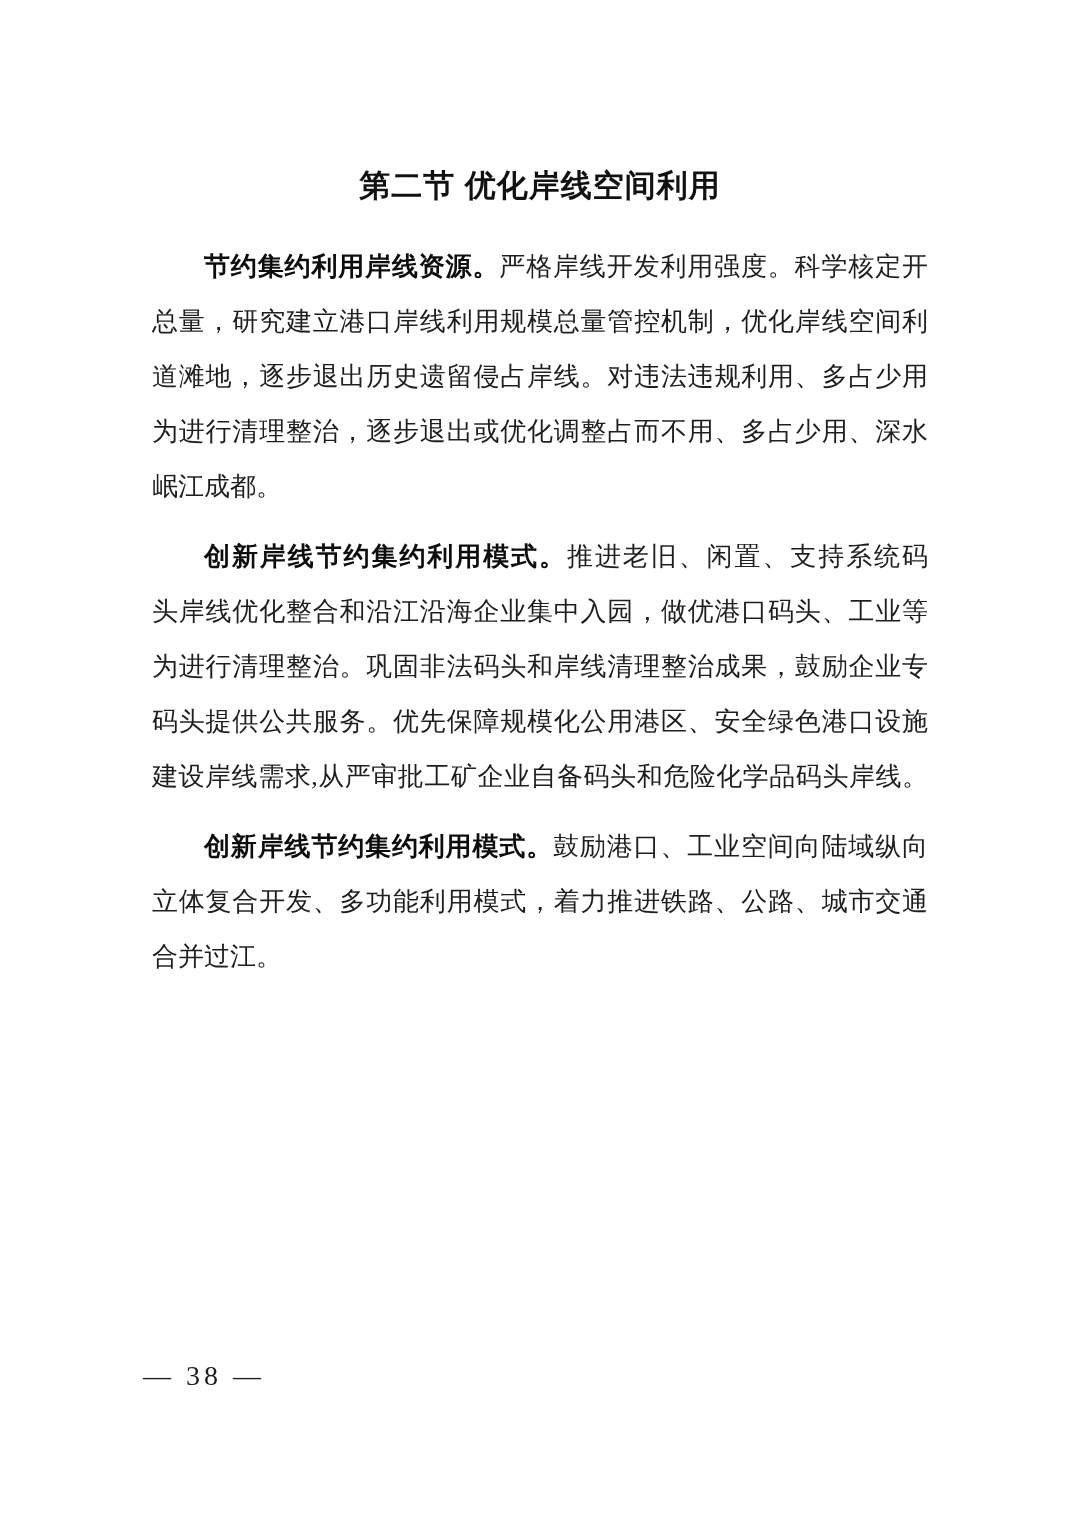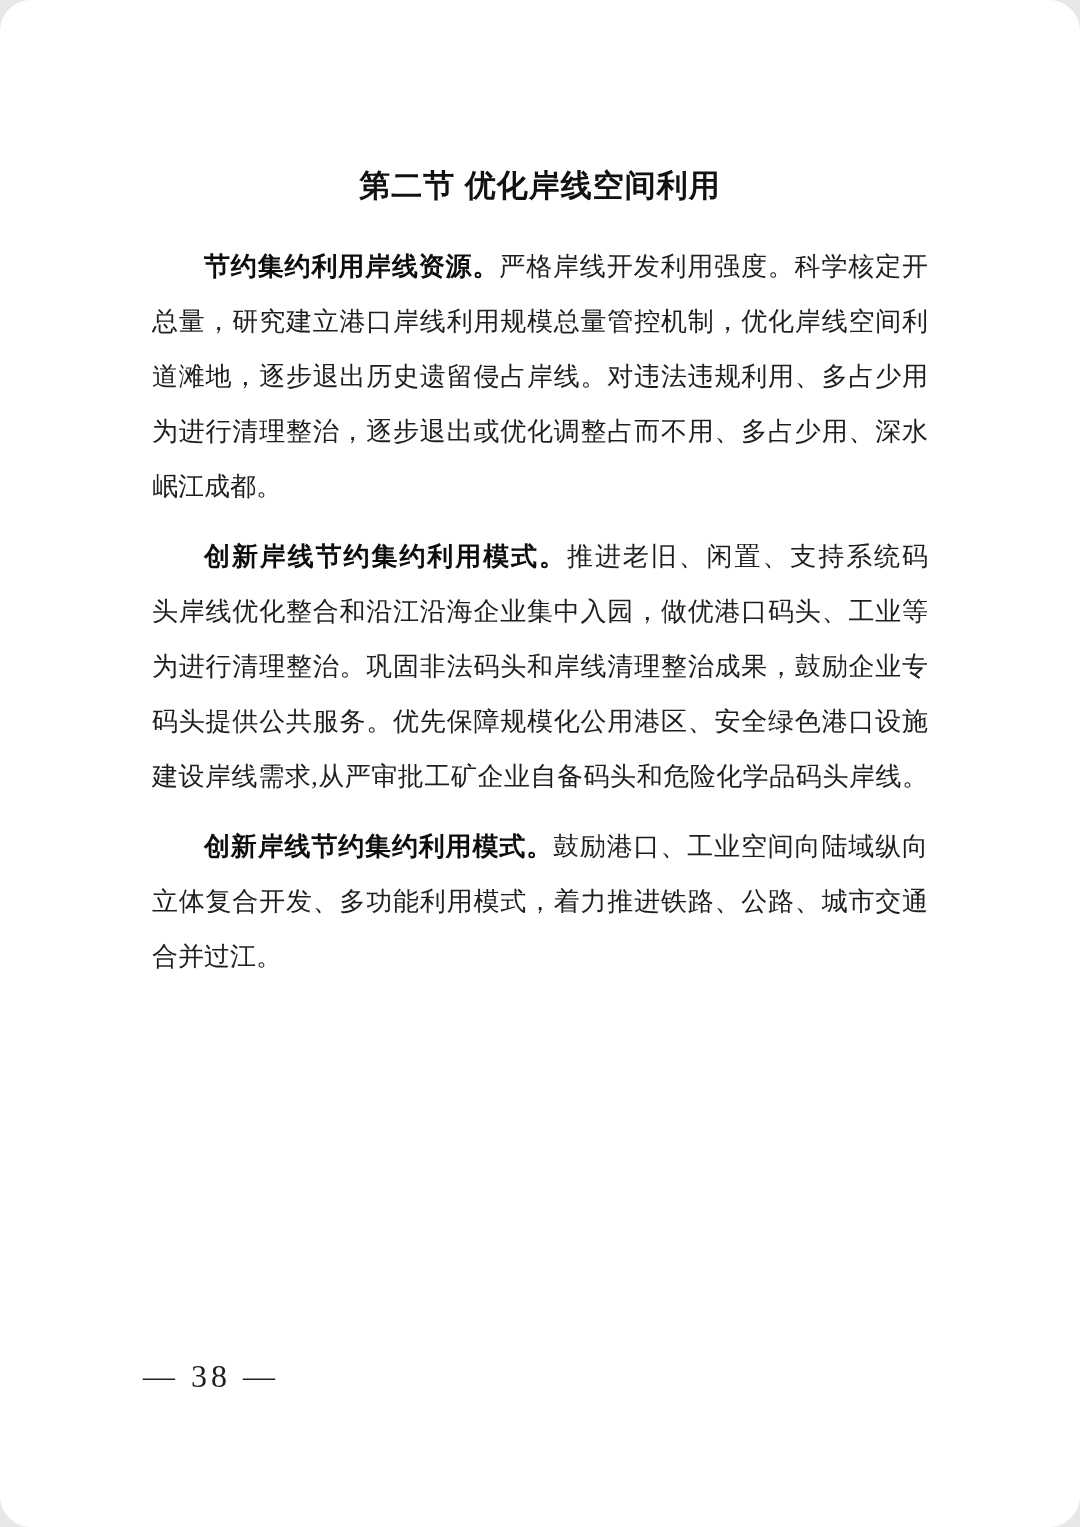--- a/index.html
+++ b/index.html
@@ -9,21 +9,20 @@
   }
   .page {
     position: relative;
     width: 1080px;
     height: 1527px;
     margin: 0 auto;
     background: #ffffff;
     color: #1e1e1e;
     font-family: "Liberation Serif", "DejaVu Serif", serif;
     overflow: hidden;
-    border-radius: 31px;
   }
   .title {
     margin: 0;
     padding-top: 166px;
     text-align: center;
     font-family: "Liberation Sans", "DejaVu Sans", sans-serif;
     font-weight: 700;
     font-size: 31px;
     line-height: 40px;
     letter-spacing: 1px;
@@ -54,21 +53,21 @@
     text-align-last: left;
   }
   .paragraph strong {
     font-weight: 700;
     color: #0d0d0d;
   }
   .page-number {
     position: absolute;
     left: 143px;
     top: 1358px;
-    font-size: 32px;
+    font-size: 28px;
     line-height: 36px;
     letter-spacing: 4px;
     color: #1e1e1e;
   }
 </style>
 </head>
 <body>
 
 <div class="page">
   <h1 class="title">第二节 优化岸线空间利用</h1>

